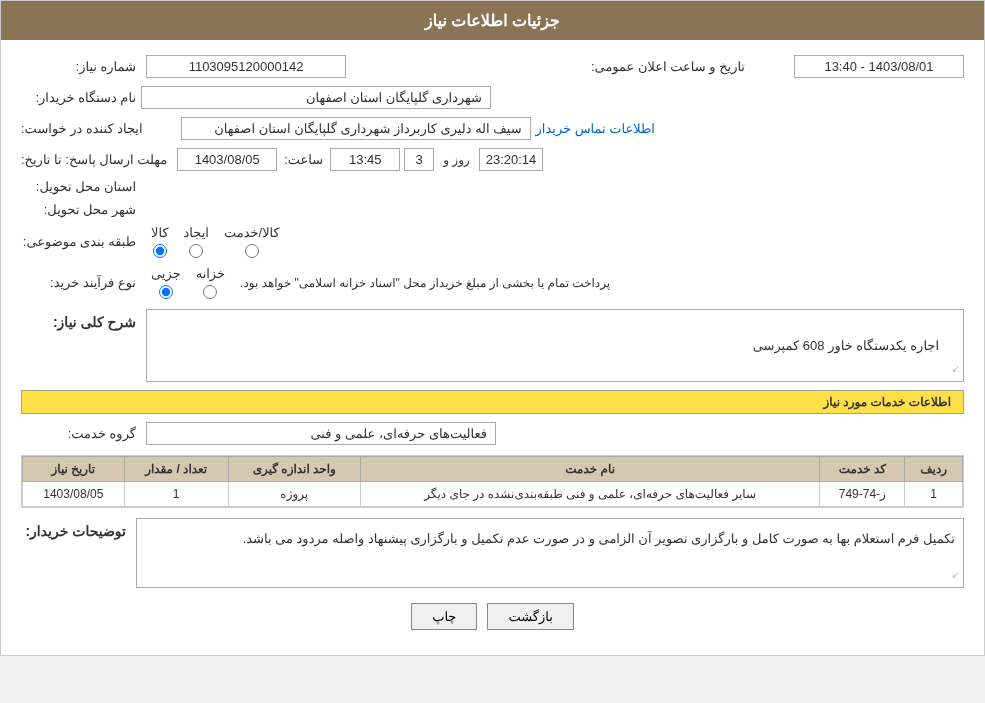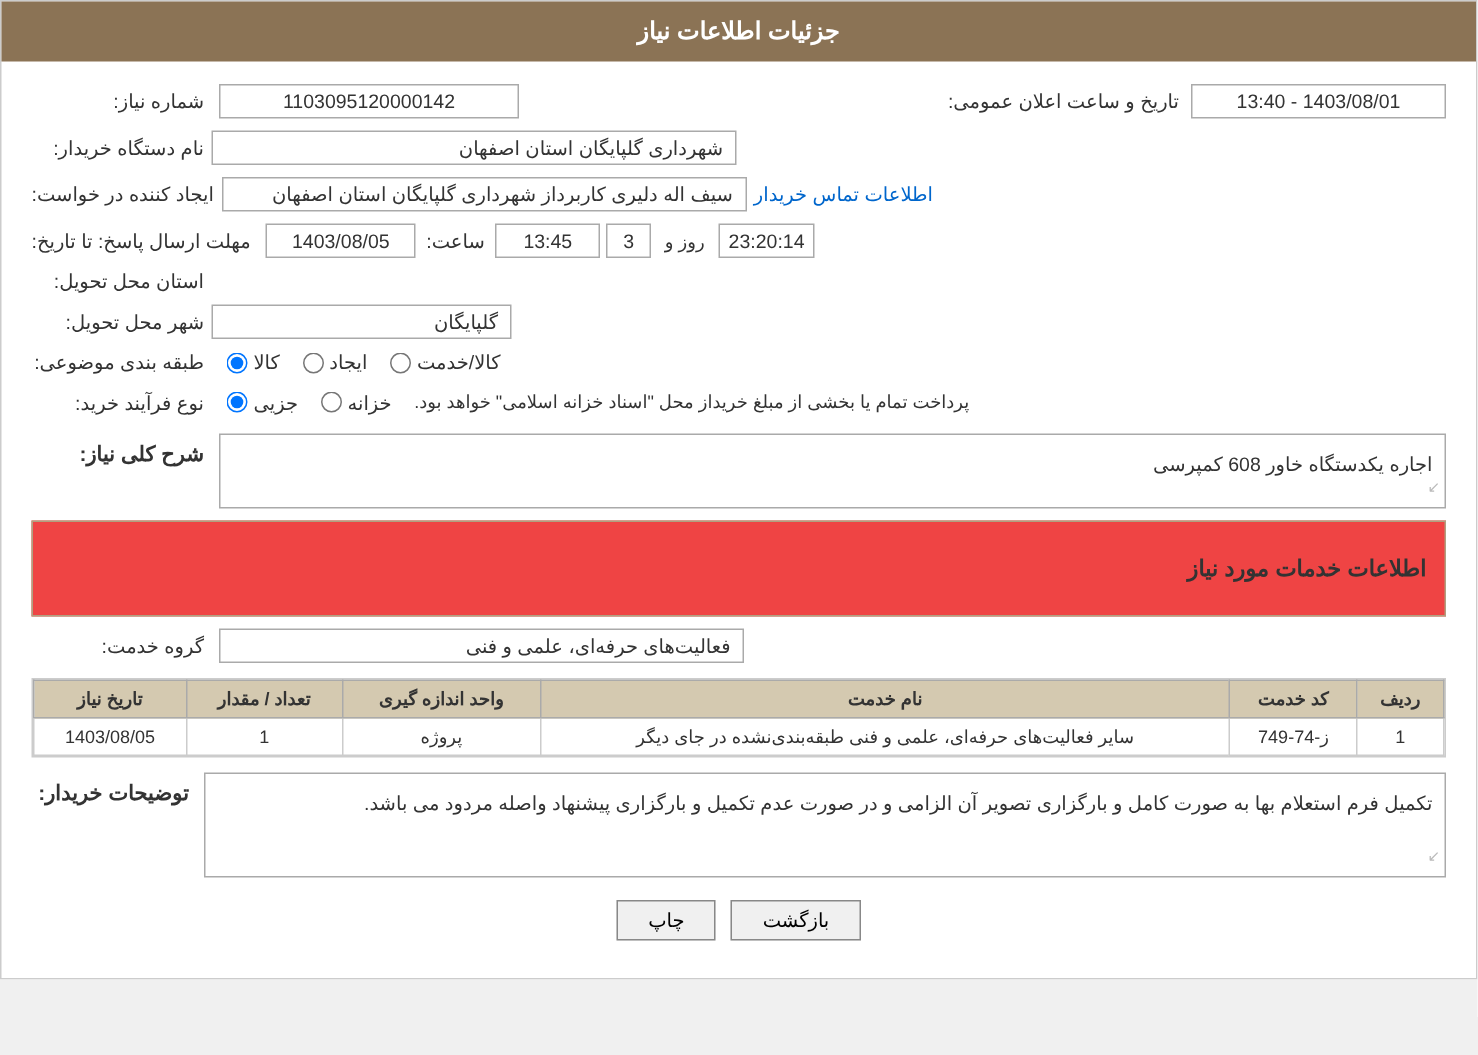--- a/index.html
+++ b/index.html
@@ -68,20 +68,21 @@
     .radio-group {
       display: flex;
       align-items: center;
       gap: 15px;
       flex-direction: row;
     }
     .radio-item {
       display: flex;
       align-items: center;
       gap: 4px;
+      flex-direction: column;
     }
     .radio-input {
       width: 14px;
       height: 14px;
     }
     .table-container {
       border: 1px solid #ccc;
       margin: 5px 0;
     }
     table {
@@ -97,21 +98,21 @@
       font-weight: bold;
     }
     td {
       border: 1px solid #ccc;
       padding: 5px 8px;
       text-align: center;
     }
     .description-box {
       border: 1px solid #aaa;
       background: #fff;
-      padding: 8px;
+      padding: 24px;
       min-height: 60px;
       text-align: right;
       line-height: 1.8;
     }
     .remarks-box {
       border: 1px solid #aaa;
       background: #fff;
       padding: 8px;
       min-height: 70px;
       text-align: right;
@@ -139,79 +140,78 @@
       color: #333;
       font-size: 12px;
       padding: 4px 5px;
     }
     .remaining-label {
       white-space: nowrap;
       padding: 0 5px;
       font-size: 12px;
     }
     .section-header {
-      background: #ef4444;
+      background: #fde047;
       border: 1px solid #b0a080;
-      padding: 22px 12px;
-      font-size: 15px;
+      padding: 4px 12px;
+      font-size: 12px;
       font-weight: bold;
       margin: 8px 0;
       text-align: right;
     }
   </style>
 </head>
 <body>
 
 <div class="page-wrapper">
   <div class="header-bar">
     <span>جزئیات اطلاعات نیاز</span>
   </div>
 
   <div class="content-area">
 
     <div class="row" style="justify-content: space-between; align-items: center;">
       <div style="display:flex; align-items:center; gap:5px;">
-        <div class="value-box" style="min-width:170px; text-align:center;">1403/08/01 - 13:40</div>
+        <div class="value-box" style="min-width:170px; text-align:center;margin-left:41px;">1403/08/01 - 13:40</div>
         <span class="inline-label">تاریخ و ساعت اعلان عمومی:</span>
       </div>
       <div style="display:flex; align-items:center; gap:5px;">
         <div class="value-box" style="min-width:200px; text-align:center;">1103095120000142</div>
         <span class="label">شماره نیاز:</span>
       </div>
     </div>
 
     <div class="row" style="justify-content: flex-end; align-items: center; margin-top:5px;">
       <div class="value-box" style="min-width:350px;">شهرداری گلپایگان استان اصفهان</div>
       <span class="label">نام دستگاه خریدار:</span>
     </div>
 
     <div class="row" style="justify-content: flex-end; align-items: center; margin-top:5px;">
       <a class="link-text">اطلاعات تماس خریدار</a>
-      <div class="value-box" style="min-width:350px; margin-right:5px;">سیف اله دلیری کاربرداز شهرداری گلپایگان استان اصفهان</div>
+      <div class="value-box" style="min-width:350px; margin-right:5px;margin-left:33px;">سیف اله دلیری کاربرداز شهرداری گلپایگان استان اصفهان</div>
       <span class="label">ایجاد کننده در خواست:</span>
     </div>
 
     <div class="row" style="justify-content: flex-end; align-items: center; margin-top:5px; gap:5px; flex-wrap: wrap;">
       <div style="display:flex; align-items:center; gap:4px;">
         <div class="small-box">23:20:14</div>
         <span class="remaining-label">روز و</span>
         <div class="small-box" style="min-width:30px;">3</div>
         <div class="small-box" style="min-width:70px;">13:45</div>
         <span class="inline-label">ساعت:</span>
         <div class="small-box" style="min-width:100px;">1403/08/05</div>
       </div>
       <span class="label">مهلت ارسال پاسخ: تا تاریخ:</span>
     </div>
 
     <div class="row" style="justify-content: flex-end; align-items: center; margin-top:5px;">
       <span class="label">استان محل تحویل:</span>
     </div>
 
     <div class="row" style="justify-content: flex-end; align-items: center; margin-top:5px;">
-      <div class="value-box" style="min-width:200px;">گلپایگان</div>
       <span class="label">شهر محل تحویل:</span>
     </div>
 
     <div class="row" style="justify-content: flex-end; align-items: center; margin-top:5px; gap:10px;">
       <div class="radio-group">
         <div class="radio-item">
           <span>کالا/خدمت</span>
           <input type="radio" class="radio-input" name="category" style="">
         </div>
         <div class="radio-item">

